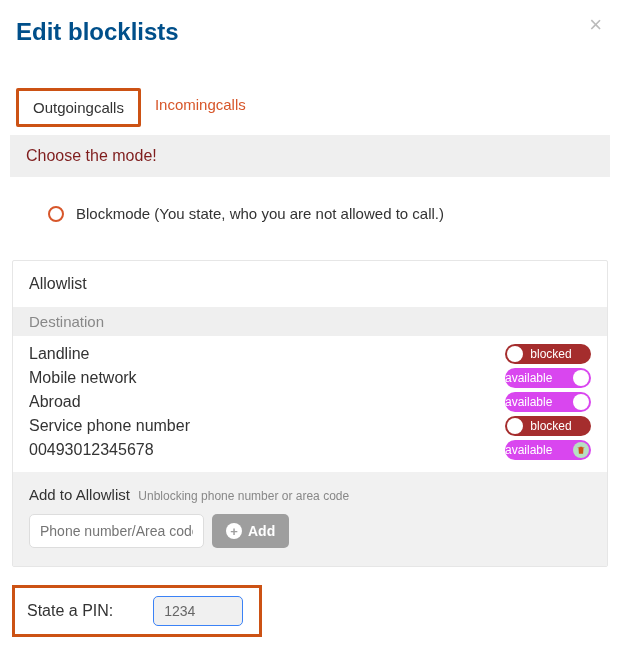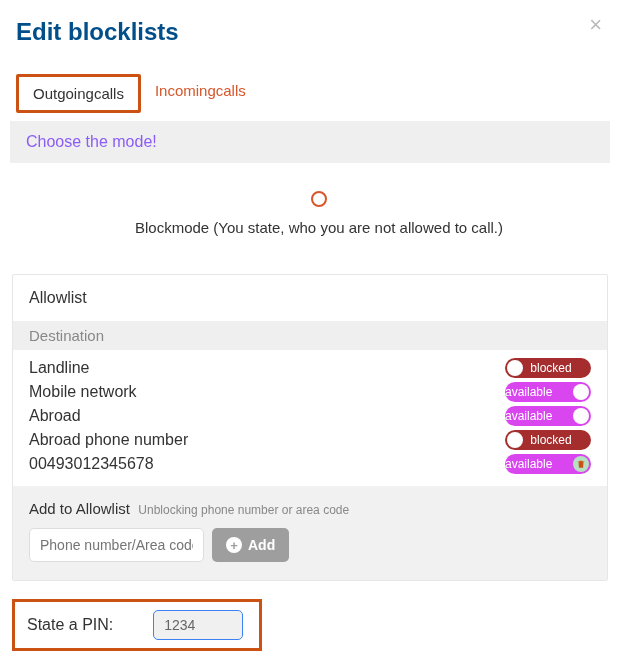--- a/index.html
+++ b/index.html
@@ -18,54 +18,53 @@
     right: 18px;
     font-size: 22px;
     color: #bbb;
     cursor: pointer;
     line-height: 1;
   }
   h1.title {
     color: #004f8a;
     font-size: 24px;
     font-weight: 700;
-    margin-bottom: 28px;
+    margin-bottom: 42px;
     padding-left: 6px;
   }
   .tabs {
     display: flex;
     gap: 0;
     padding-left: 6px;
   }
   .tab {
     padding: 8px 14px;
     font-size: 15px;
     cursor: pointer;
   }
   .tab.active { color: #333; }
   .tab.inactive { color: #d7562a; }
   .hl-orange { border: 3px solid #cc5214; }
   .tabs .hl-orange { border-radius: 2px; }
   .section-bar {
     background: #efefef;
     padding: 12px 16px;
     font-size: 16px;
-    color: #8b5cf6;
+    color: #7f1d1d;
     margin-top: 8px;
   }
   .modes {
     padding: 22px 10px 18px 34px;
   }
   .mode-row {
     display: flex;
     align-items: center;
     gap: 12px;
     padding: 6px 10px 6px 4px;
     font-size: 15px;
-    flex-direction: column;
   }
   .mode-row.selected-hl {
     display: inline-flex;
     border: 3px solid #cc5214;
   }
   .radio {
     width: 16px; height: 16px;
     border: 2px solid #d7562a;
     border-radius: 50%;
     display: inline-flex;
@@ -225,21 +224,21 @@
       </div>
     </div>
     <div class="dest-row">
       <span>Abroad</span>
       <div class="toggle available">
         <span>available</span>
         <span class="knob"></span>
       </div>
     </div>
     <div class="dest-row">
-      <span>Abroad phone number</span>
+      <span>Service phone number</span>
       <div class="toggle blocked">
         <span class="knob"></span>
         <span>blocked</span>
       </div>
     </div>
     <div class="dest-row">
       <span>00493012345678</span>
       <div class="toggle available trash">
         <span>available</span>
         <span class="knob">

